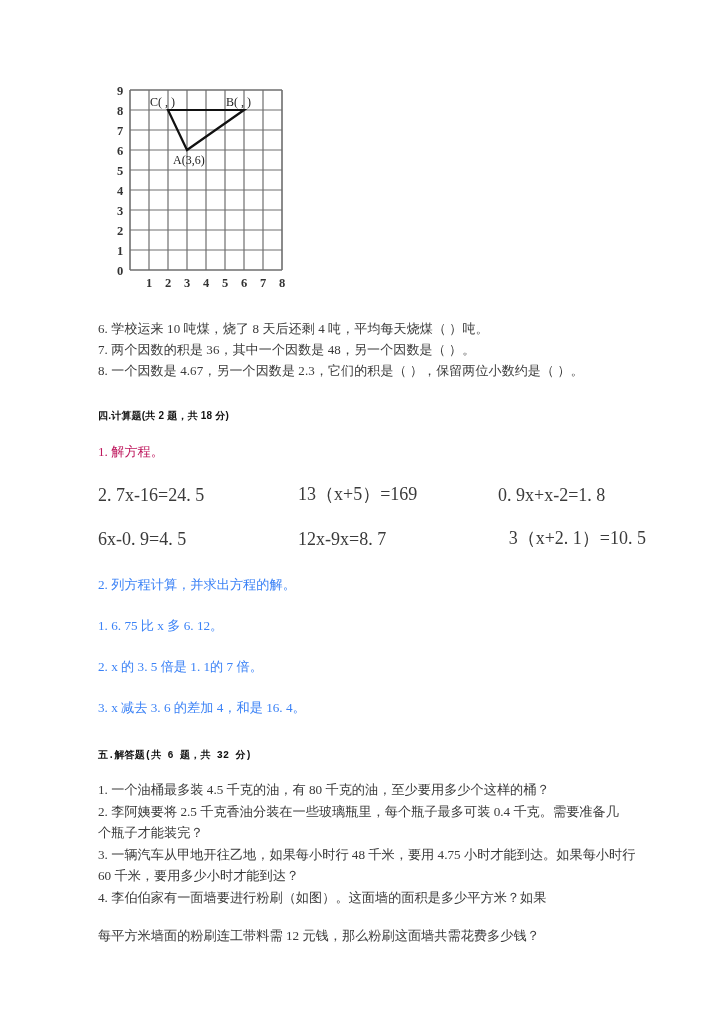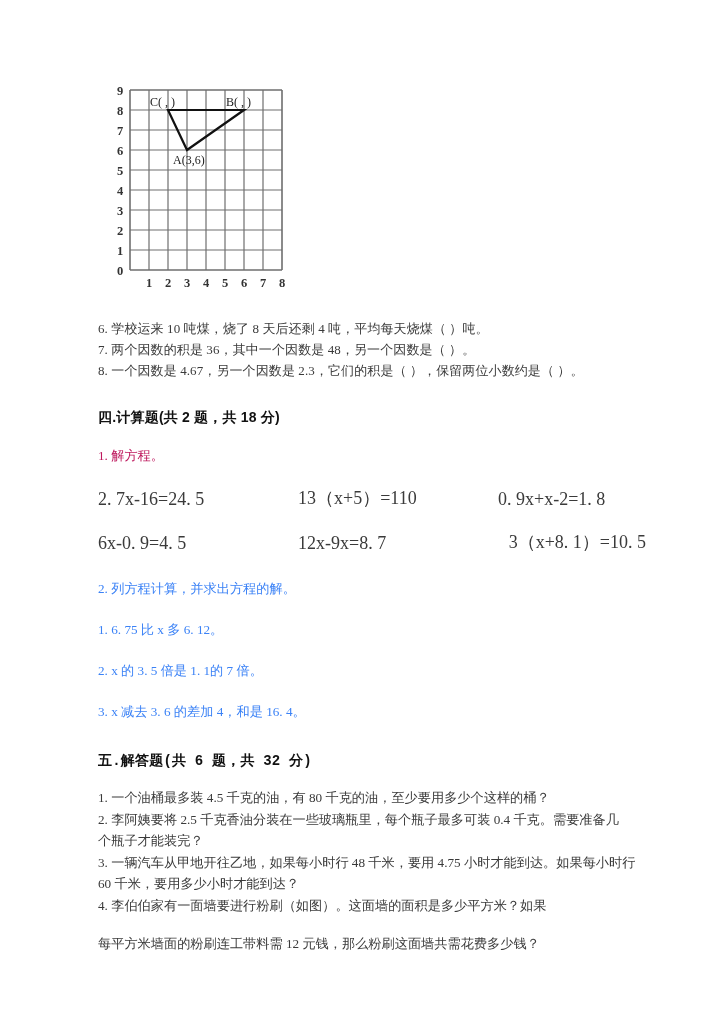--- a/index.html
+++ b/index.html
@@ -50,21 +50,21 @@
     letter-spacing: 0.1px;
     white-space: nowrap;
   }
   .qline.wrapline {
     white-space: normal;
   }
 
   .section-head {
     font-family: "Liberation Sans", "DejaVu Sans", sans-serif;
     font-weight: bold;
-    font-size: 14px;
+    font-size: 10px;
     color: #111111;
     letter-spacing: 0.2px;
     margin-top: 28px;
     margin-bottom: 6px;
   }
 
   .subq {
     font-size: 13.2px;
     line-height: 21px;
     color: #be185d;
@@ -178,28 +178,28 @@
     <div class="qline">6. 学校运来 10 吨煤，烧了 8 天后还剩 4 吨，平均每天烧煤（        ）吨。</div>
     <div class="qline">7. 两个因数的积是 36，其中一个因数是 48，另一个因数是（        ）。</div>
     <div class="qline wrapline" style="width:535px;">8. 一个因数是 4.67，另一个因数是 2.3，它们的积是（       ），保留两位小数约是（      ）。</div>
 
     <div class="section-head">四.计算题(共 2 题，共 18 分)</div>
 
     <div class="subq">1. 解方程。</div>
 
     <div class="eq-row row1">
       <div class="col col-a">2. 7x-16=24. 5</div>
-      <div class="col col-b">13（x+5）=110</div>
+      <div class="col col-b">13（x+5）=169</div>
       <div class="col col-c">0. 9x+x-2=1. 8</div>
     </div>
 
     <div class="eq-row row2">
       <div class="col col-a">6x-0. 9=4. 5</div>
       <div class="col col-b">12x-9x=8. 7</div>
-      <div class="col col-c">3（x+8. 1）=10. 5</div>
+      <div class="col col-c">3（x+2. 1）=10. 5</div>
     </div>
 
     <div class="item" style="margin-top:24px;">2. 列方程计算，并求出方程的解。</div>
 
     <div class="item">1. 6. 75 比 x 多 6. 12。</div>
     <div class="item">2. x 的 3. 5 倍是 1. 1的 7 倍。</div>
     <div class="item">3. x 减去 3. 6 的差加 4，和是 16. 4。</div>
 
     <div class="section-head" style="margin-top:30px;font-family:Liberation Mono, monospace;">五.解答题(共 6 题，共 32 分)</div>
 

